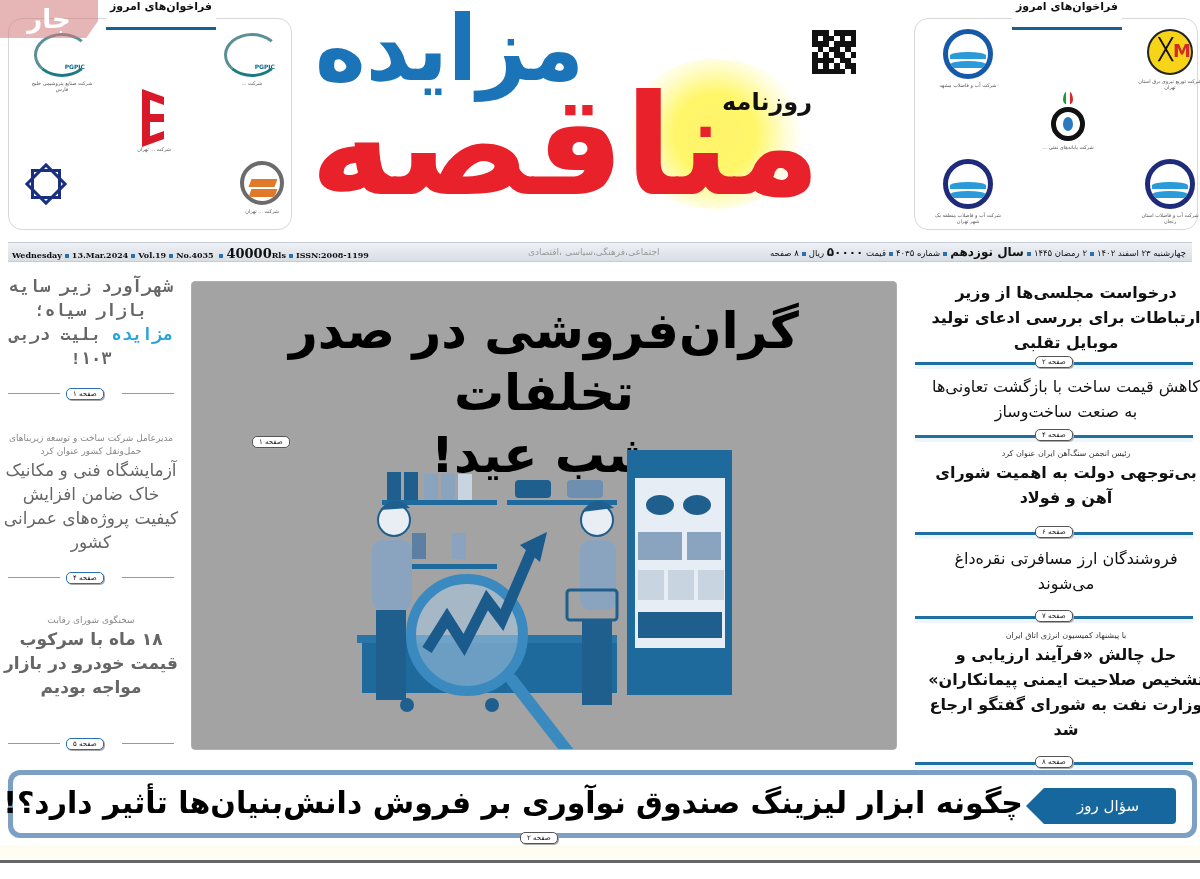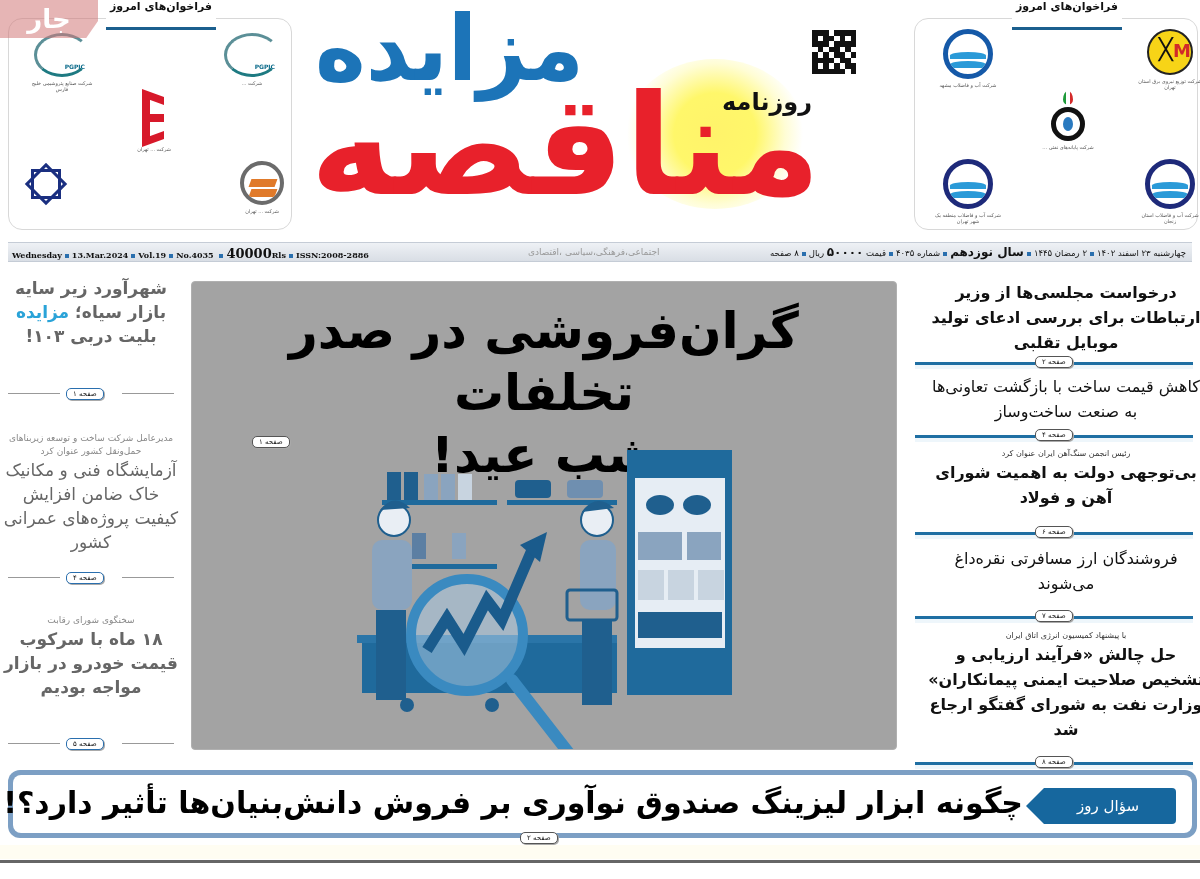--- a/index.html
+++ b/index.html
@@ -276,30 +276,30 @@
         <i></i>
         <b></b>
     </div>
   </div>
 
   <div class="watermark">جار</div>
 </div>
 
 <div class="infobar">
   <div class="info-en">
-    <span>Wednesday</span><span class="dot"></span><span>13.Mar.2024</span><span class="dot"></span><span>Vol.19</span><span class="dot"></span><span>No.4035</span> <span class="dot"></span><span class="big">40000</span><span>Rls</span><span class="dot"></span><span>ISSN:2008-2886</span>
+    <span>Wednesday</span><span class="dot"></span><span>13.Mar.2024</span><span class="dot"></span><span>Vol.19</span><span class="dot"></span><span>No.4035</span> <span class="dot"></span><span class="big">40000</span><span>Rls</span><span class="dot"></span><span>ISSN:2008-1199</span>
   </div>
   <div class="info-cat">اجتماعی،فرهنگی،سیاسی ،اقتصادی</div>
   <div class="info-fa">
     <span>چهارشنبه ۲۳ اسفند ۱۴۰۲</span><span class="dot"></span><span>۲ رمضان ۱۴۴۵</span><span class="dot"></span><span class="big">سال نوزدهم</span><span class="dot"></span><span>شماره ۴۰۳۵</span><span class="dot"></span><span>قیمت</span> <span class="big">۵۰۰۰۰</span> <span>ریال</span><span class="dot"></span><span>۸ صفحه</span>
   </div>
 </div>
 
 <div class="leftcol">
-  <div class="lc-block" style="top:4px;">
+  <div class="lc-block" style="top:4px;font-family:Liberation Mono, monospace;">
     <div class="lc-title bold"><span>شهرآورد زیر سایه بازار سیاه؛ </span><span class="accent">مزایده</span><span> بلیت دربی ۱۰۳!</span></div>
   </div>
   <div class="lc-sep" style="top:116px;">
     <div class="ln l"></div>
       <div class="ln r"></div>
     <span class="pill">صفحه ۱</span>
   </div>
 
   <div class="lc-block" style="top:160px;">
     <div class="lc-kicker">مدیرعامل شرکت ساخت و توسعه زیربناهای حمل‌ونقل کشور عنوان کرد</div>

